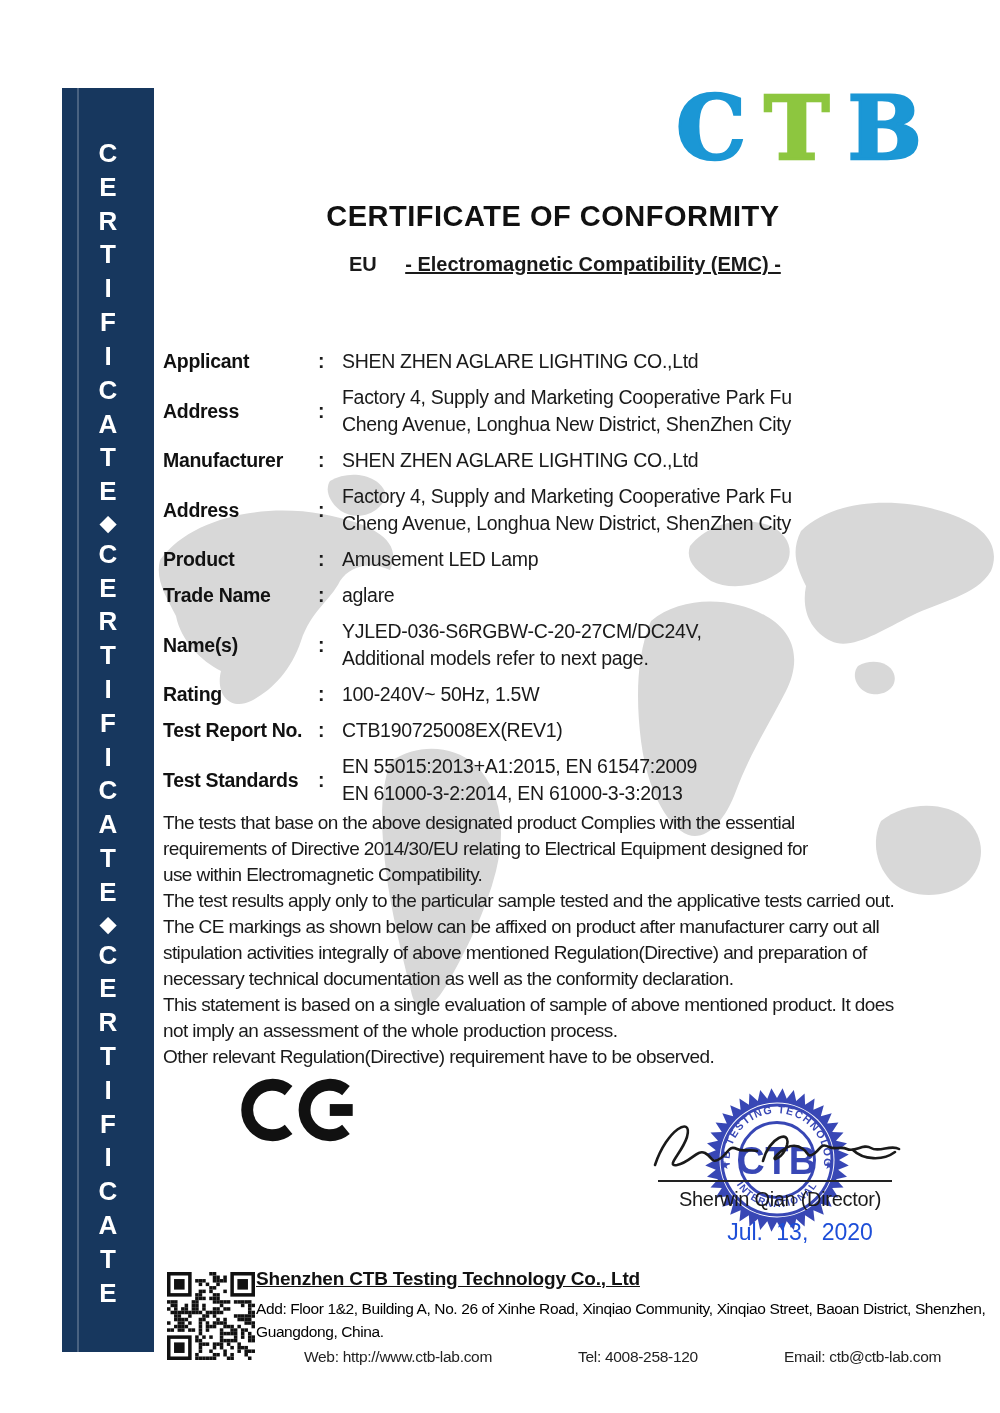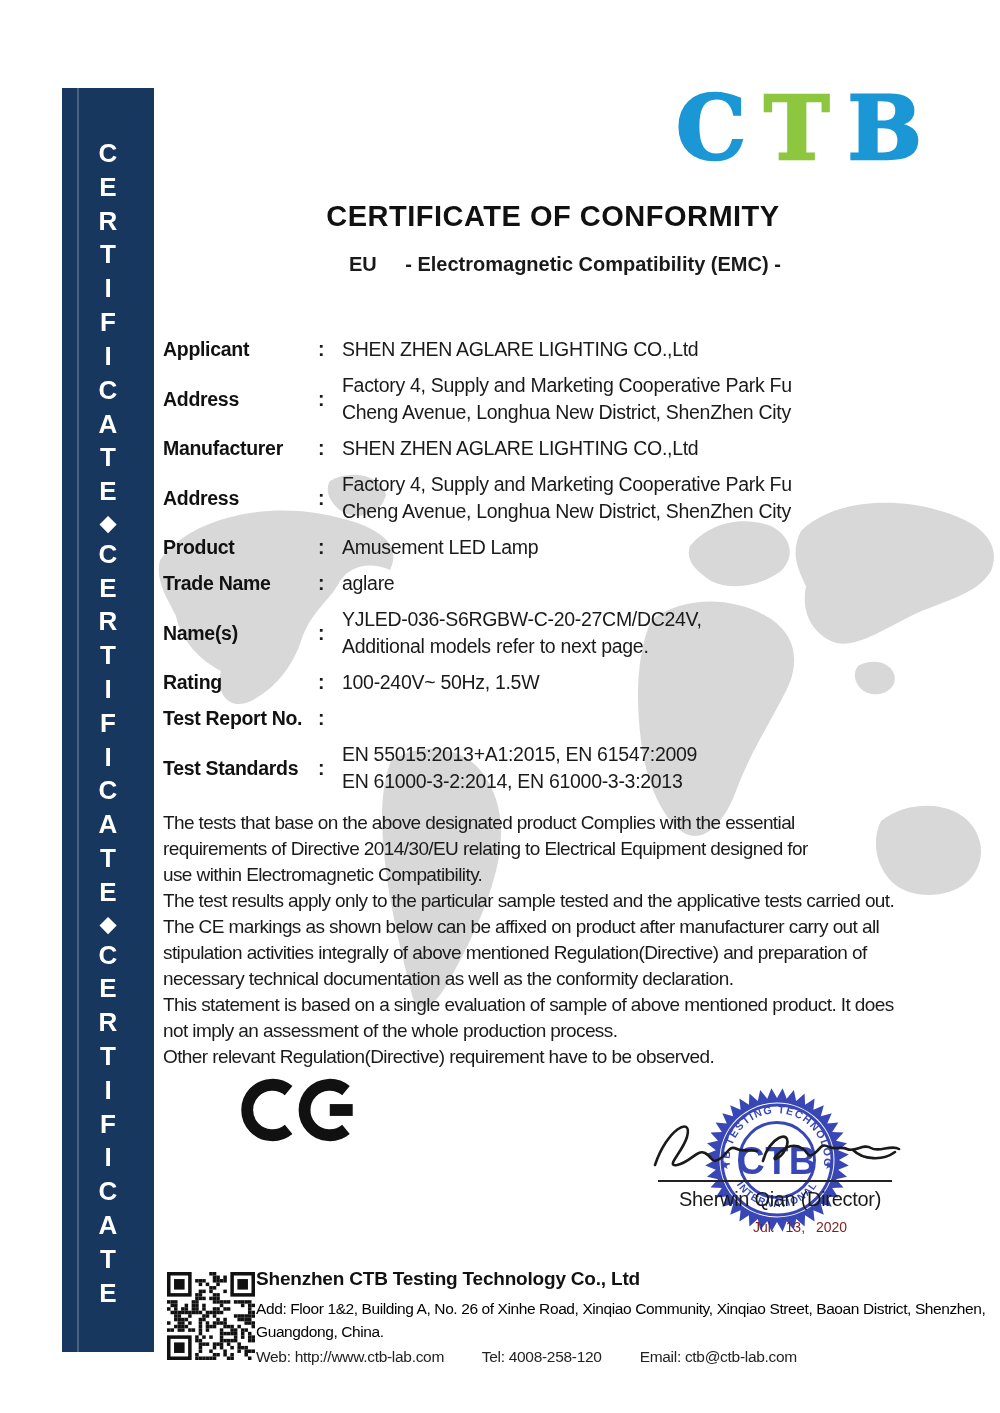--- a/index.html
+++ b/index.html
@@ -17,52 +17,52 @@
   .vtext .diamond{font-size:21px;}
   
   .logo{position:absolute;left:676px;top:84px;z-index:1;font-family:"DejaVu Serif",serif;
         font-weight:bold;font-size:88px;line-height:1;letter-spacing:18px;-webkit-text-stroke:2.5px currentColor;}
   .logo span{-webkit-text-stroke:2.5px;}
   
   .title{position:absolute;left:163px;top:200px;width:780px;text-align:center;
          font-size:29px;font-weight:bold;color:#111;z-index:1;letter-spacing:0.5px;}
   .subrow{position:absolute;left:163px;top:253px;width:780px;z-index:1;}
   .subrow .eu{position:absolute;left:186px;top:0;font-size:20px;font-weight:bold;}
-  .subrow .emc{display:block;text-align:center;padding-left:80px;font-size:20px;font-weight:bold;}
+  .subrow .emc{display:block;text-align:center;padding-left:80px;font-size:20px;font-weight:bold;text-decoration:underline;}
   .certno{position:absolute;left:163px;top:287px;width:780px;text-align:center;padding-left:40px;
           font-size:20px;font-weight:bold;z-index:1;box-sizing:border-box;}
   
-  .fields{position:absolute;left:163px;top:336px;width:790px;z-index:1;}
+  .fields{position:absolute;left:163px;top:348px;width:790px;z-index:1;}
   .frow{display:grid;grid-template-columns:155px 24px 1fr;align-items:center;
         font-size:19.5px;line-height:27px;margin-bottom:9px;letter-spacing:-0.3px;}
   .frow .lab{font-weight:bold;color:#111;}
   .frow .col{font-weight:bold;}
   .frow .val{white-space:pre-line;color:#1a1a1a;}
   
   .decl{position:absolute;left:163px;top:810px;width:800px;font-size:19px;line-height:26px;
         letter-spacing:-0.6px;white-space:pre;z-index:1;color:#1a1a1a;}
   
   .ce{position:absolute;left:238px;top:1064px;width:130px;height:92px;z-index:1;}
   
   .sigline{position:absolute;left:658px;top:1180px;width:234px;border-top:2px solid #222;z-index:3;}
   .signame{position:absolute;left:640px;top:1188px;width:280px;text-align:center;font-size:20px;
            letter-spacing:-0.3px;z-index:3;color:#1a1a1a;}
-  .sigdate{position:absolute;left:660px;top:1219px;width:280px;text-align:center;font-size:14px;
-           word-spacing:7px;z-index:3;color:#7f1d1d;}
+  .sigdate{position:absolute;left:660px;top:1219px;width:280px;text-align:center;font-size:23px;
+           word-spacing:7px;z-index:3;color:#1d4ed8;}
   .stamp{position:absolute;left:695px;top:1078px;width:164px;height:164px;z-index:2;opacity:.93;}
   .stamp text{font-family:"Liberation Sans",sans-serif;}
   .sig{position:absolute;left:645px;top:1103px;width:270px;height:85px;z-index:4;}
   .sig path{stroke:#1a1a1a;stroke-width:2.6;fill:none;stroke-linecap:round;stroke-linejoin:round;}
   
   .qr{position:absolute;left:167px;top:1272px;width:88px;height:88px;z-index:1;}
   .foot{position:absolute;left:256px;top:1268px;width:730px;z-index:1;}
-  .foot .co{font-size:19px;font-weight:bold;color:#111;margin-bottom:7px;letter-spacing:-0.2px;}
+  .foot .co{font-size:19px;font-weight:bold;color:#111;margin-bottom:7px;letter-spacing:-0.2px;text-decoration:underline;}
   .foot .addr{font-size:15.5px;line-height:23px;letter-spacing:-0.4px;white-space:pre;color:#000000;}
   .foot .contact{margin-top:5px;font-size:15.5px;letter-spacing:-0.3px;color:#222;}
-  .foot .contact span{margin-right:34px;}
+  .foot .contact span{margin-right:34px;margin-left:48px;}
 </style>
 </head>
 <body>
 
 <div class="page">
 
   <svg class="wmap" viewBox="0 0 1000 1413" aria-hidden="true">
     <path d="M160,560 C190,518 262,503 322,514 C382,525 402,545 390,570 C370,561 350,566 340,581 C330,601 311,611 301,641 C291,671 271,691 251,701 C231,711 215,695 221,671 C201,661 181,641 176,616 C166,596 155,580 160,560 Z"></path>
     <path d="M330,481 C350,469 381,475 386,495 C381,515 356,521 341,511 C328,501 325,489 330,481 Z"></path>
     <path d="M391,761 C421,741 461,746 481,771 C501,796 506,831 496,871 C486,911 466,951 446,986 C431,1011 416,1016 411,991 C401,951 391,911 386,871 C381,831 379,791 391,761 Z"></path>
@@ -162,20 +162,21 @@
 Additional models refer to next page.</span>
     </div>
     <div class="frow">
       <span class="lab">Rating</span>
       <span class="col">:</span>
       <span class="val">100-240V~ 50Hz, 1.5W</span>
     </div>
     <div class="frow">
       <span class="lab">Test Report No.</span>
       <span class="col">:</span>
+      <span class="val">CTB190725008EX(REV1)</span>
     </div>
     <div class="frow">
       <span class="lab">Test Standards</span>
       <span class="col">:</span>
       <span class="val">EN 55015:2013+A1:2015, EN 61547:2009
 EN 61000-3-2:2014, EN 61000-3-3:2013</span>
     </div>
   </div>
 
   <div class="decl">The tests that base on the above designated product Complies with the essential

